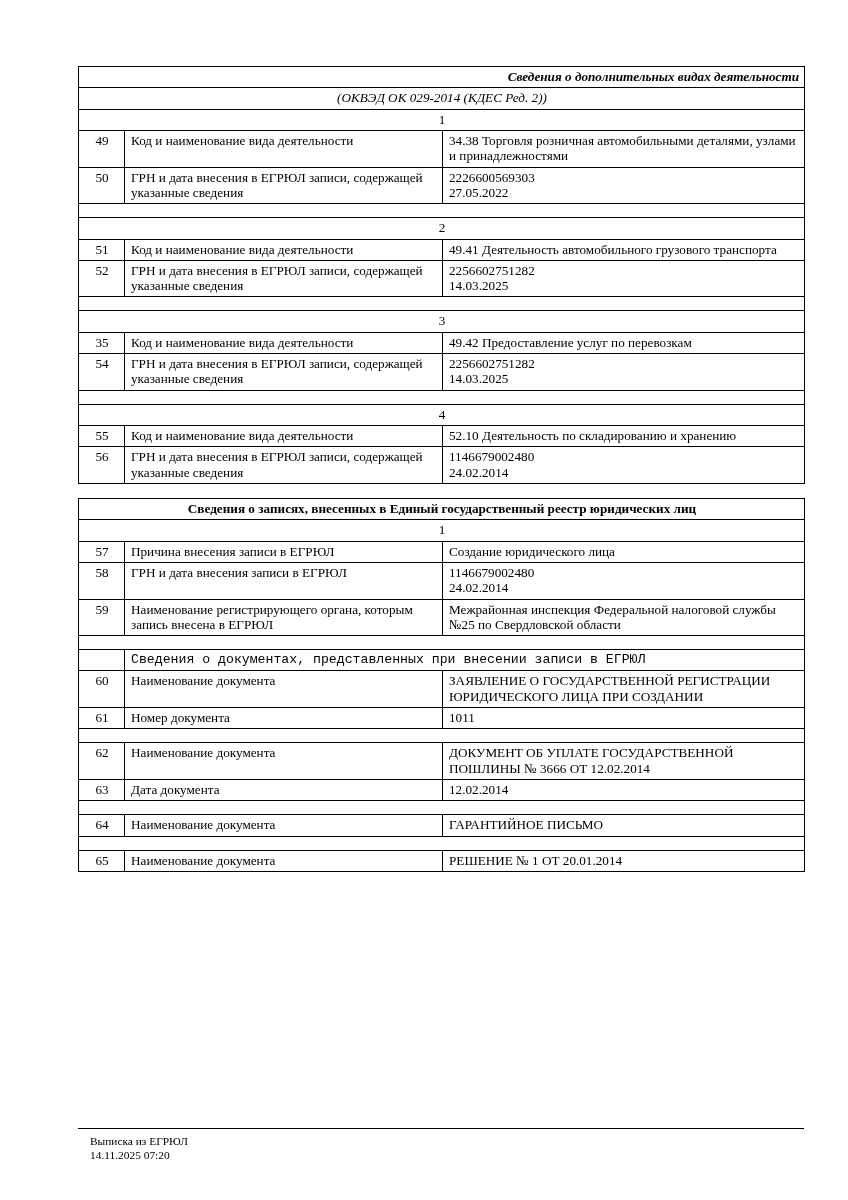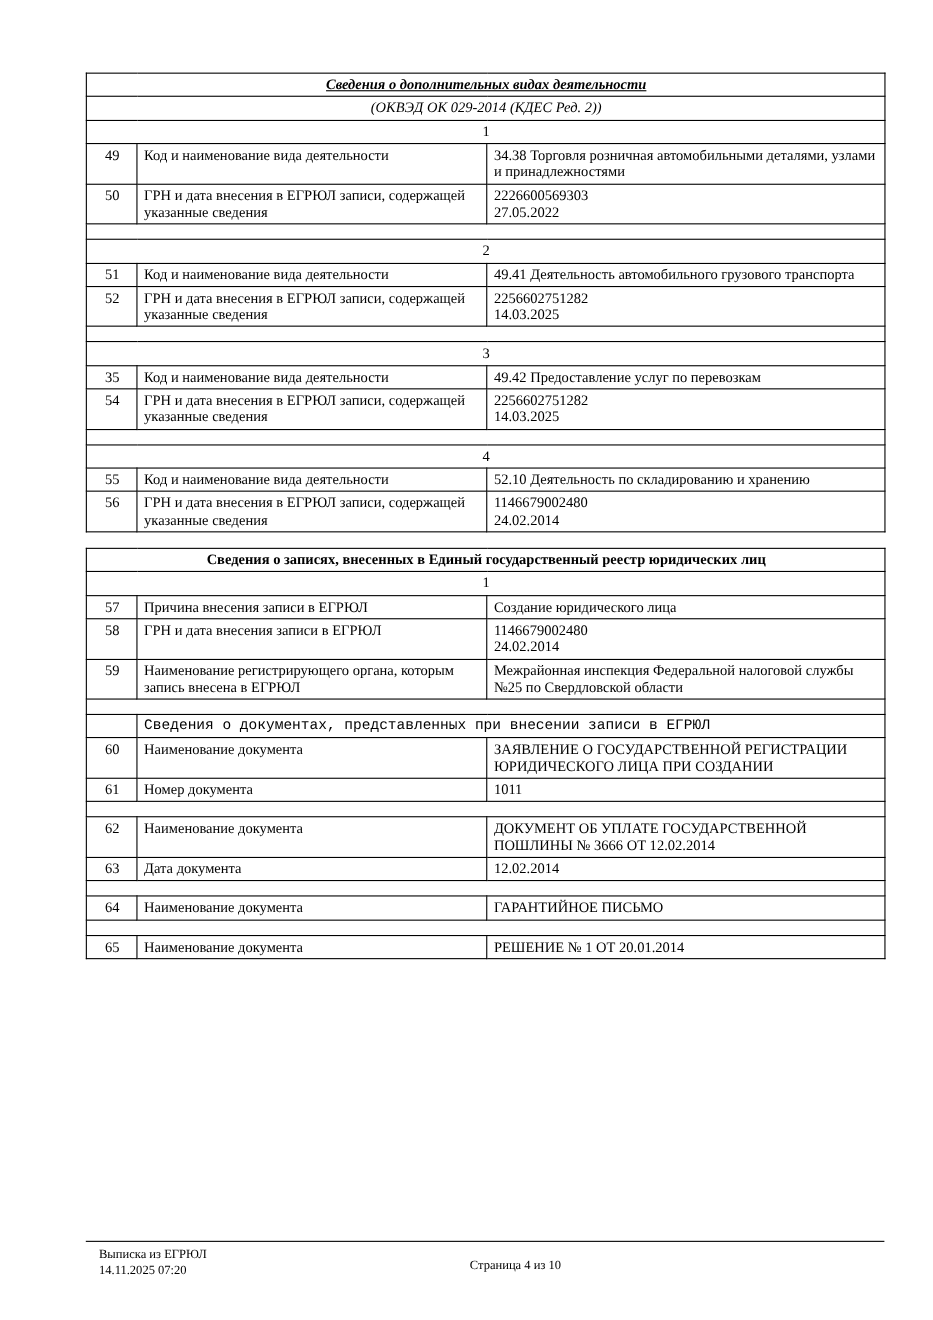--- a/index.html
+++ b/index.html
@@ -43,26 +43,25 @@
   }
   td.val {
     width: 362px;
   }
   tr.spacer td {
     height: 13px;
     padding: 0;
     border: 1px solid #000;
   }
   .sec-title {
-    text-align: center;
+    text-align: right;
     font-style: italic;
     font-weight: bold;
     font-size: 14.4px;
     padding: 4px 4px 4px 4px;
-    text-decoration: underline;
   }
   .sec-sub {
     text-align: center;
     font-style: italic;
     font-size: 14.2px;
     padding: 3px 4px 4px 4px;
   }
   .grp-num {
     text-align: center;
     font-size: 13.2px;
@@ -291,17 +290,16 @@
     </tbody>
   </table>
 
   <div class="footer">
     <div class="line"></div>
     <div class="footer-row">
       <div class="footer-left">
         <div>Выписка из ЕГРЮЛ</div>
         <div>14.11.2025 07:20</div>
       </div>
-      <div class="footer-right">Страница 4 из 10</div>
     </div>
   </div>
 
 </div>
 
 </body></html>

